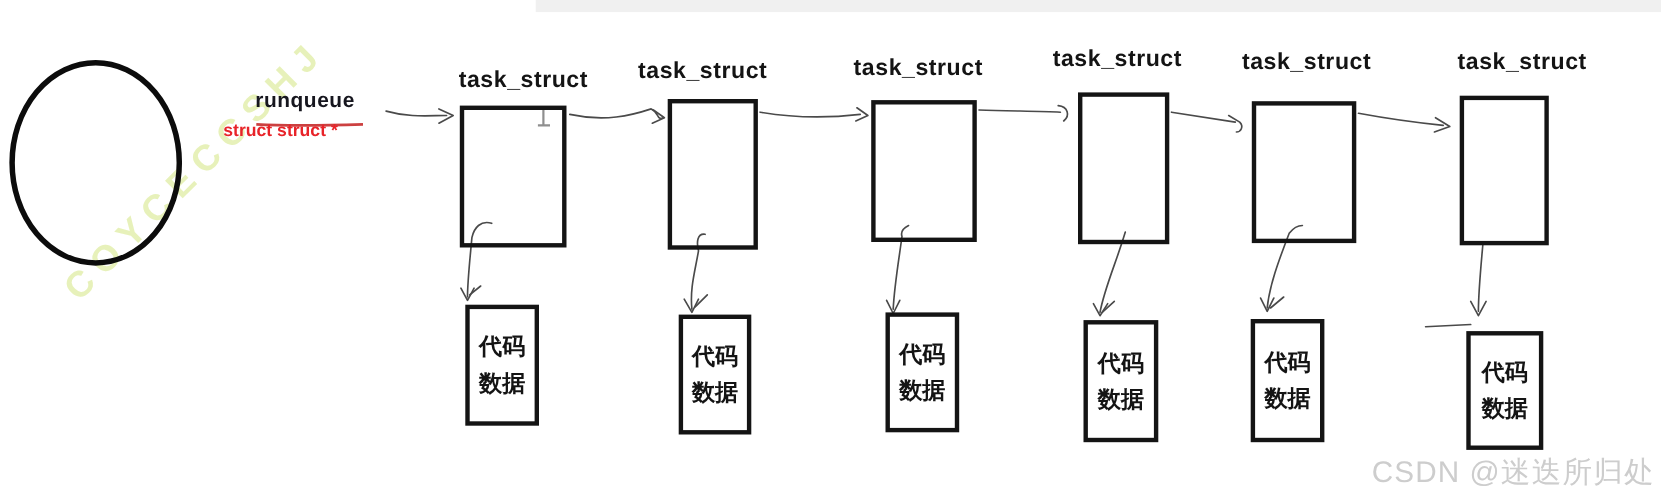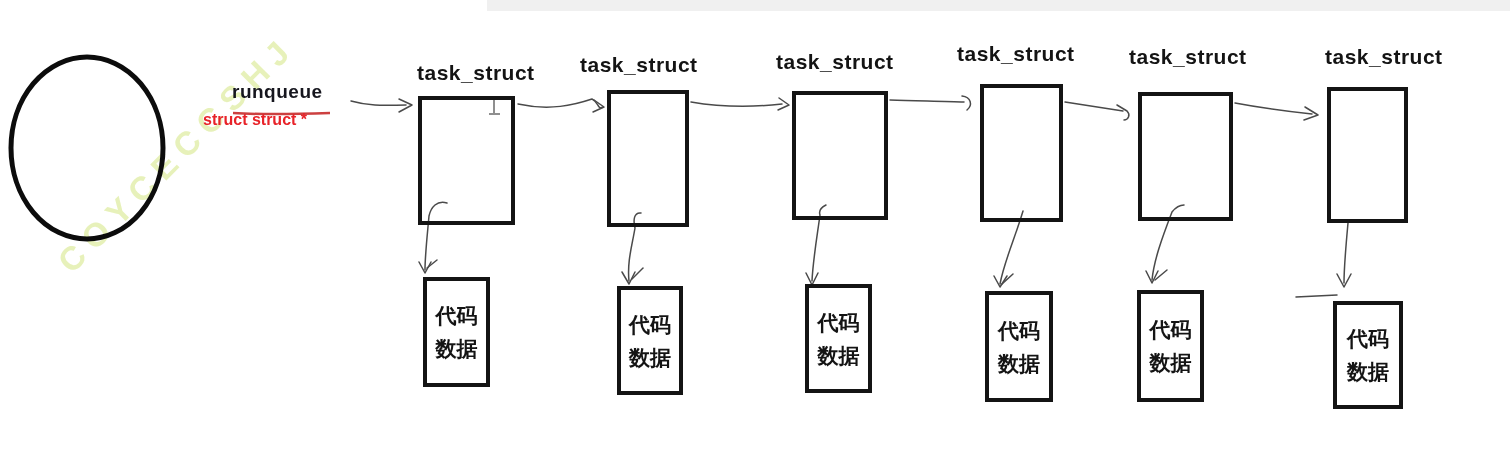--- a/index.html
+++ b/index.html
@@ -170,14 +170,15 @@
   </div>
   <div class="abs code-box" style="left:1137px;top:290px;width:67px;height:112px;">
     <span>代码</span>
     <span>数据</span>
   </div>
   <div class="abs code-box" style="left:1333px;top:301px;width:70px;height:108px;">
     <span>代码</span>
     <span>数据</span>
   </div>
 
+  <div class="abs wm-csdn" style="left:1247px;top:411px;">CSDN @迷迭所归处</div>
 
 </div>
 
 </body></html>

